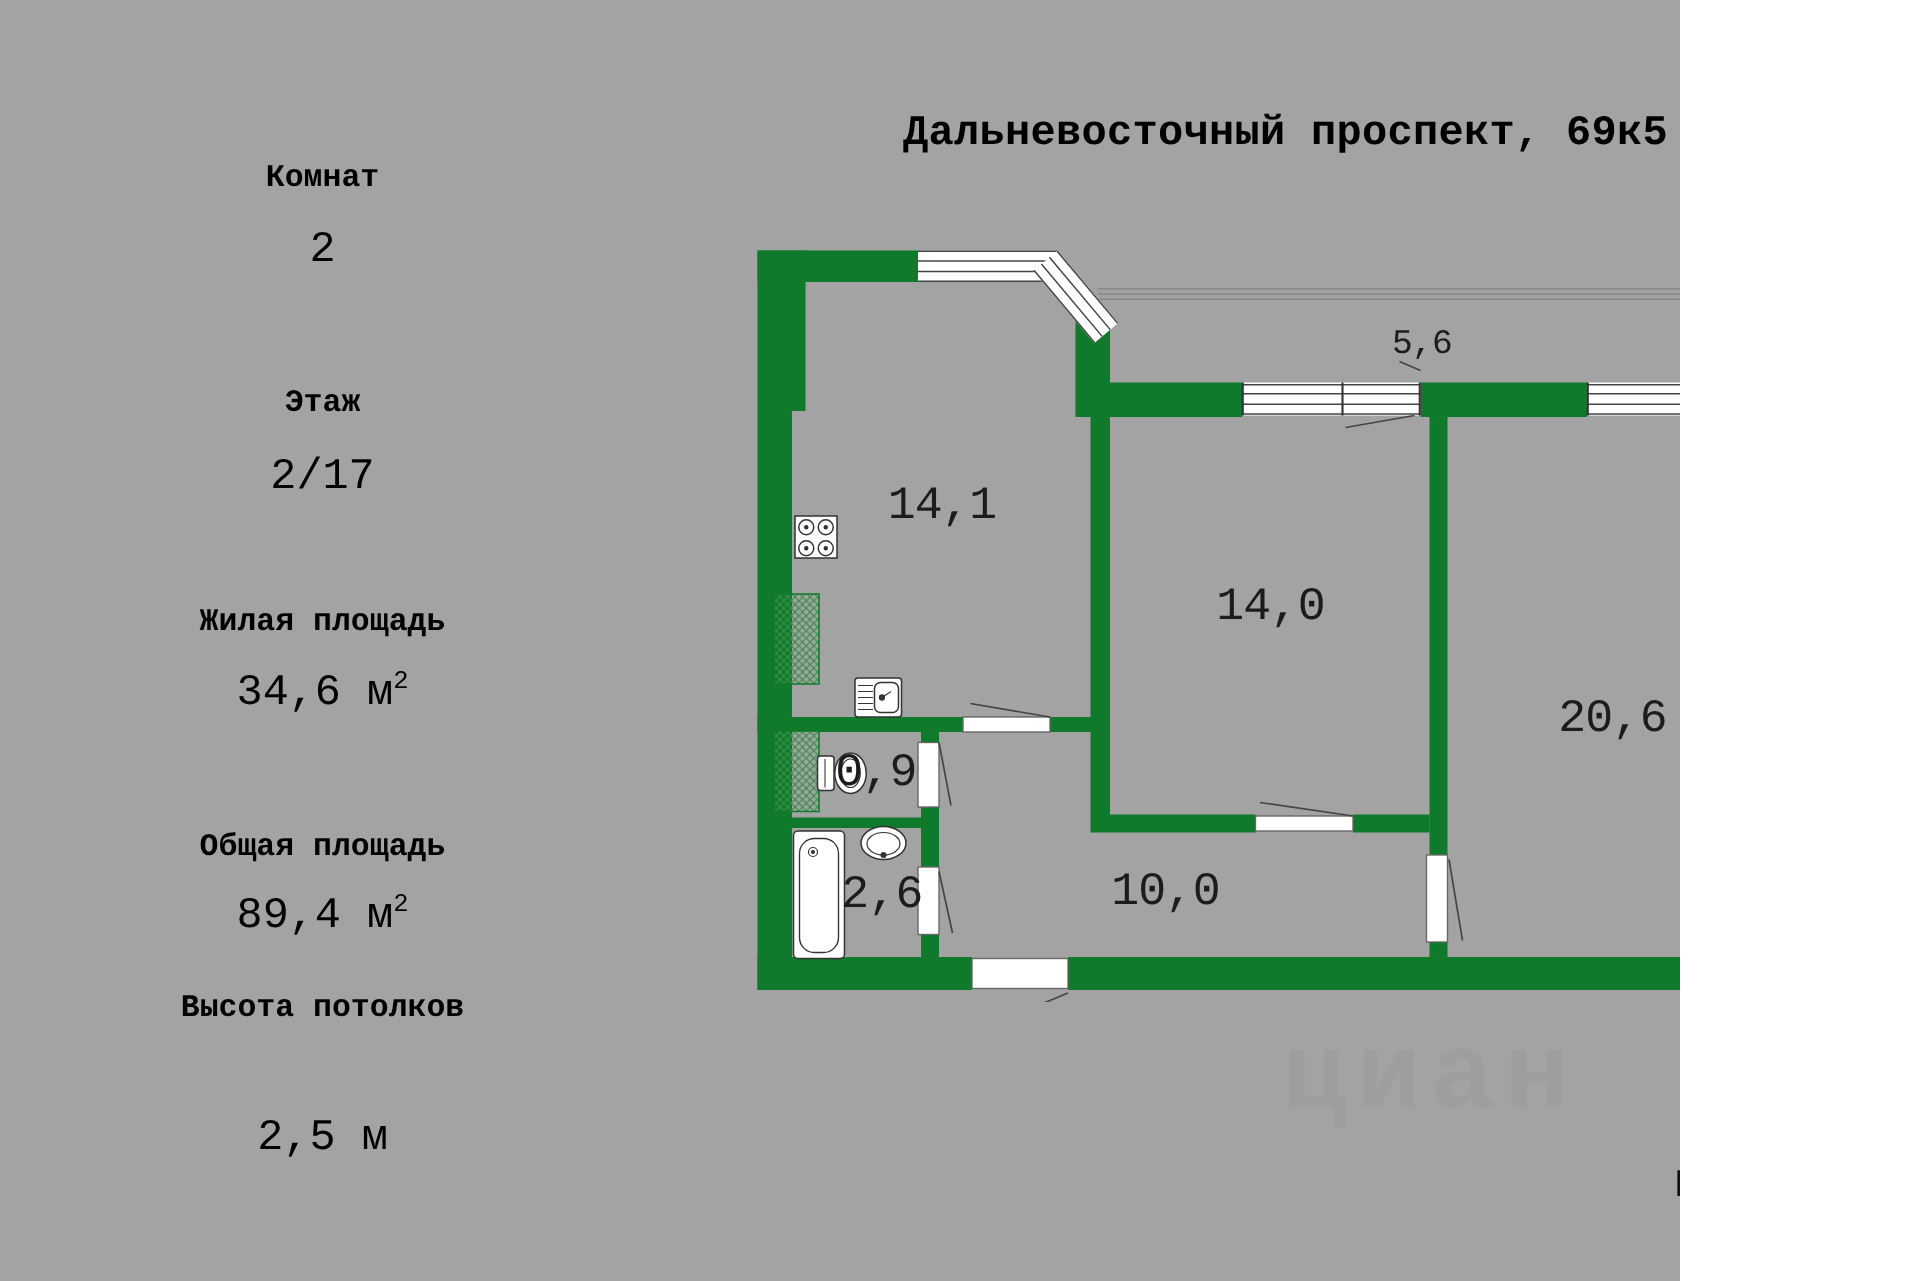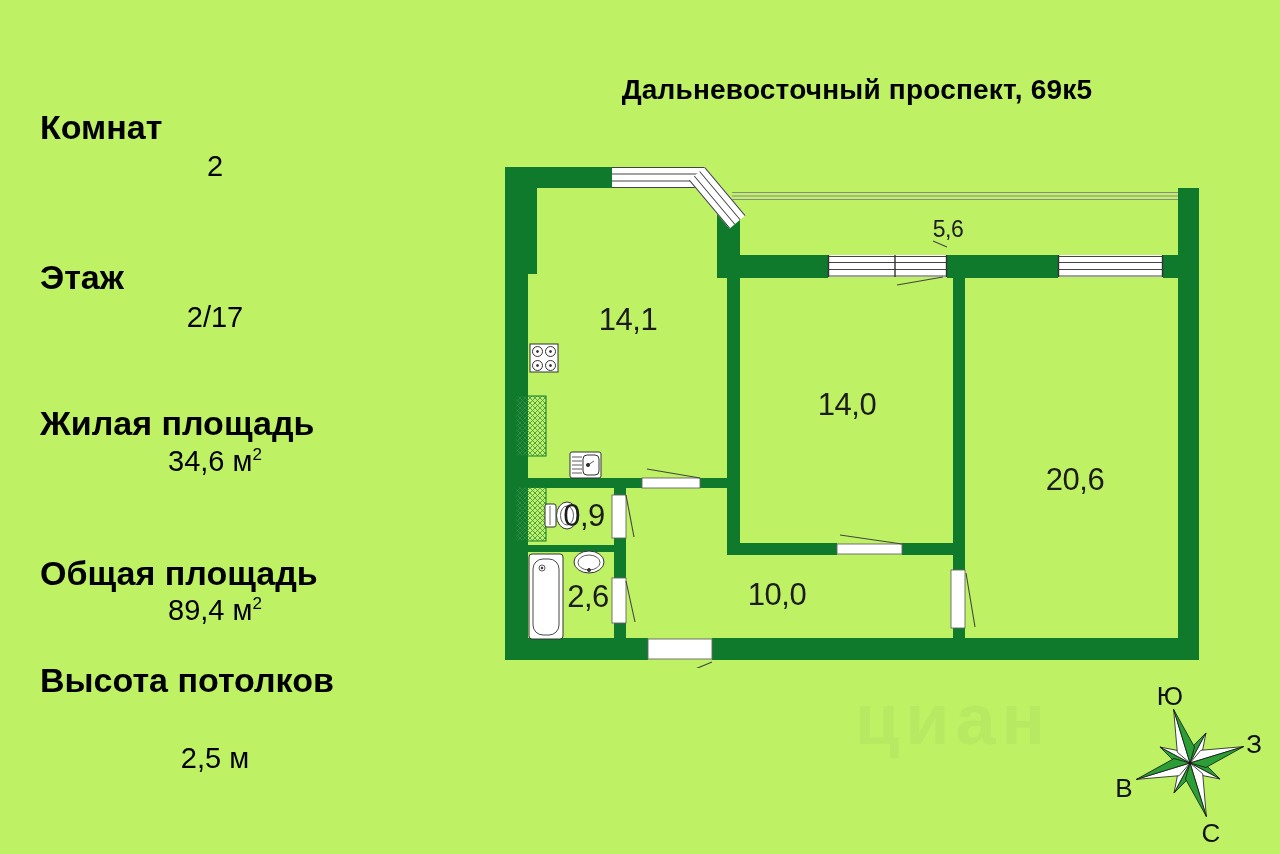--- a/index.html
+++ b/index.html
@@ -1,22 +1,22 @@
 <!DOCTYPE html>
 <html><head>
 <meta charset="utf-8">
 <style>
   html,body{margin:0;padding:0;background:#ffffff;}
-  .page{position:relative;width:1280px;height:854px;background:#bef264;overflow:hidden;
-        font-family:Liberation Sans, sans-serif;color:#000;}
+  .page{position:relative;width:1120px;height:854px;background:#a3a3a3;overflow:hidden;
+        font-family:Liberation Mono, monospace;color:#000;}
   .title{position:absolute;left:507px;top:74px;width:700px;text-align:center;
          font-size:28px;font-weight:bold;letter-spacing:0.2px;}
   .info-col{position:absolute;left:40px;top:0;width:350px;}
-  .info-label{position:absolute;left:0;width:350px;text-align:left;
-              font-size:34px;font-weight:bold;}
+  .info-label{position:absolute;left:0;width:350px;text-align:center;
+              font-size:21px;font-weight:bold;}
   .info-value{position:absolute;left:0;width:350px;text-align:center;font-size:29px;}
   .info-value sup{font-size:17px;}
   .plan-svg{position:absolute;left:495px;top:148px;}
   .room-label{position:absolute;transform:translate(-50%,-50%);font-size:31px;
               color:#1c1c1c;white-space:nowrap;letter-spacing:-0.5px;}
   .balcony-label{font-size:23px;}
   .compass-svg{position:absolute;left:1110px;top:683px;}
   .watermark{position:absolute;left:855px;top:678px;font-size:72px;font-weight:bold;
              color:rgba(80,80,80,0.05);letter-spacing:6px;}
 </style>
@@ -166,21 +166,21 @@
       <circle cx="47" cy="420" r="3" stroke-width="0.8"></circle>
       <circle cx="47" cy="420" r="0.9" fill="#333"></circle>
     </g>
     <g fill="white" stroke="#333" stroke-width="1">
       <ellipse cx="94" cy="414" rx="15" ry="11"></ellipse>
       <ellipse cx="94" cy="414.5" rx="11" ry="7.5" stroke-width="0.8"></ellipse>
       <circle cx="94" cy="422" r="1.5" fill="#333"></circle>
     </g>
   </svg>
 
-  <span class="room-label" style="left:628px;top:320px">14,1</span>
+  <span class="room-label" style="left:628px;top:338px">14,1</span>
   <span class="room-label" style="left:847px;top:405px">14,0</span>
   <span class="room-label" style="left:1075px;top:480px">20,6</span>
   <span class="room-label balcony-label" style="left:948px;top:229px">5,6</span>
   <span class="room-label" style="left:584px;top:516px">0,9</span>
   <span class="room-label" style="left:588px;top:597px">2,6</span>
   <span class="room-label" style="left:777px;top:595px">10,0</span>
 
   <svg class="compass-svg" width="160" height="160" viewBox="0 0 160 160">
     <g transform="translate(80,80) rotate(-17)" stroke="#111" stroke-width="0.7" stroke-linejoin="round">
 

